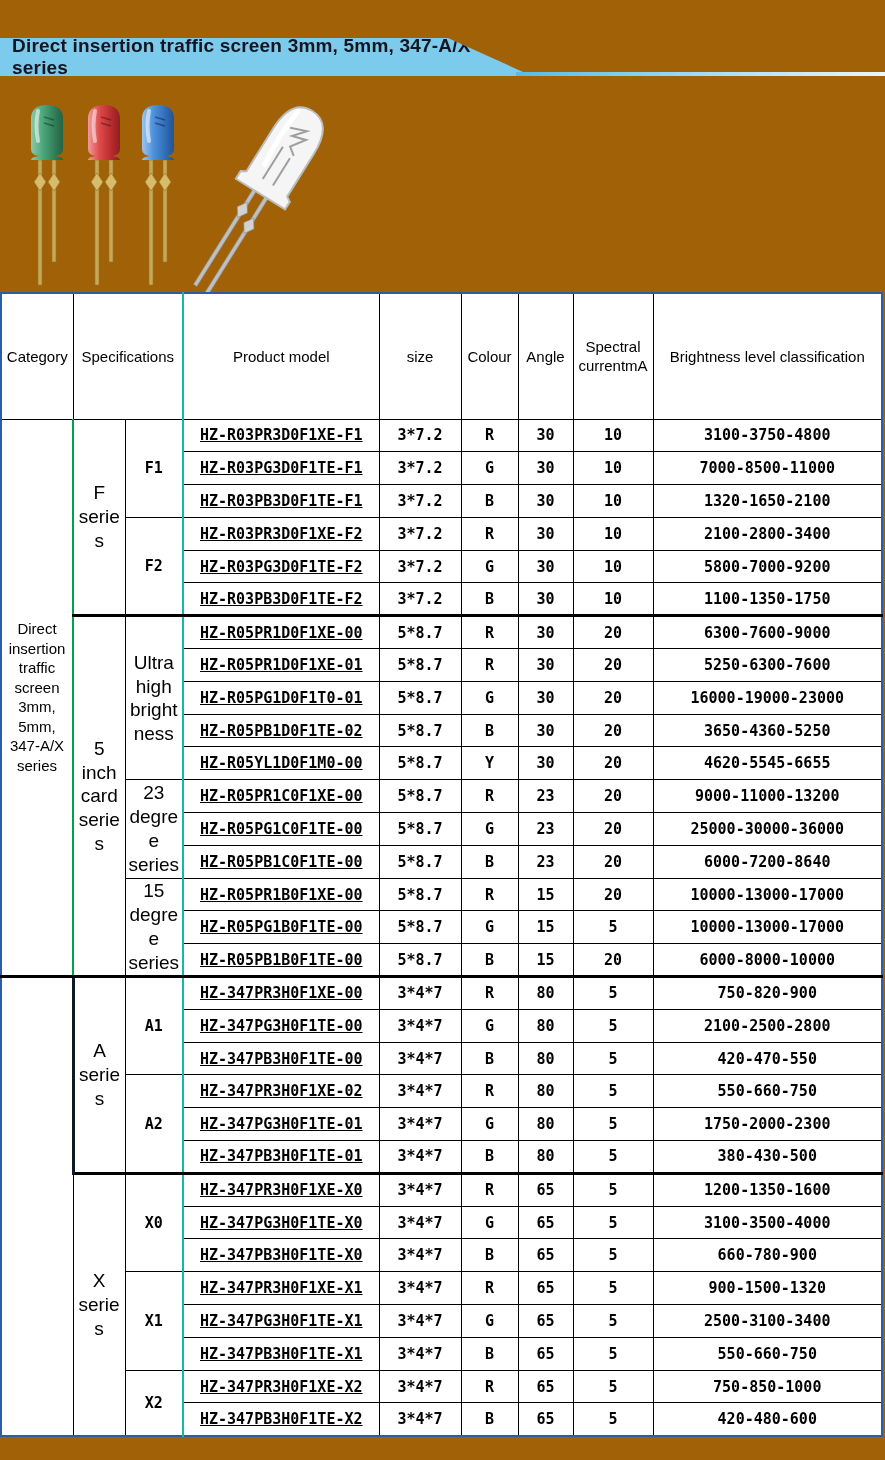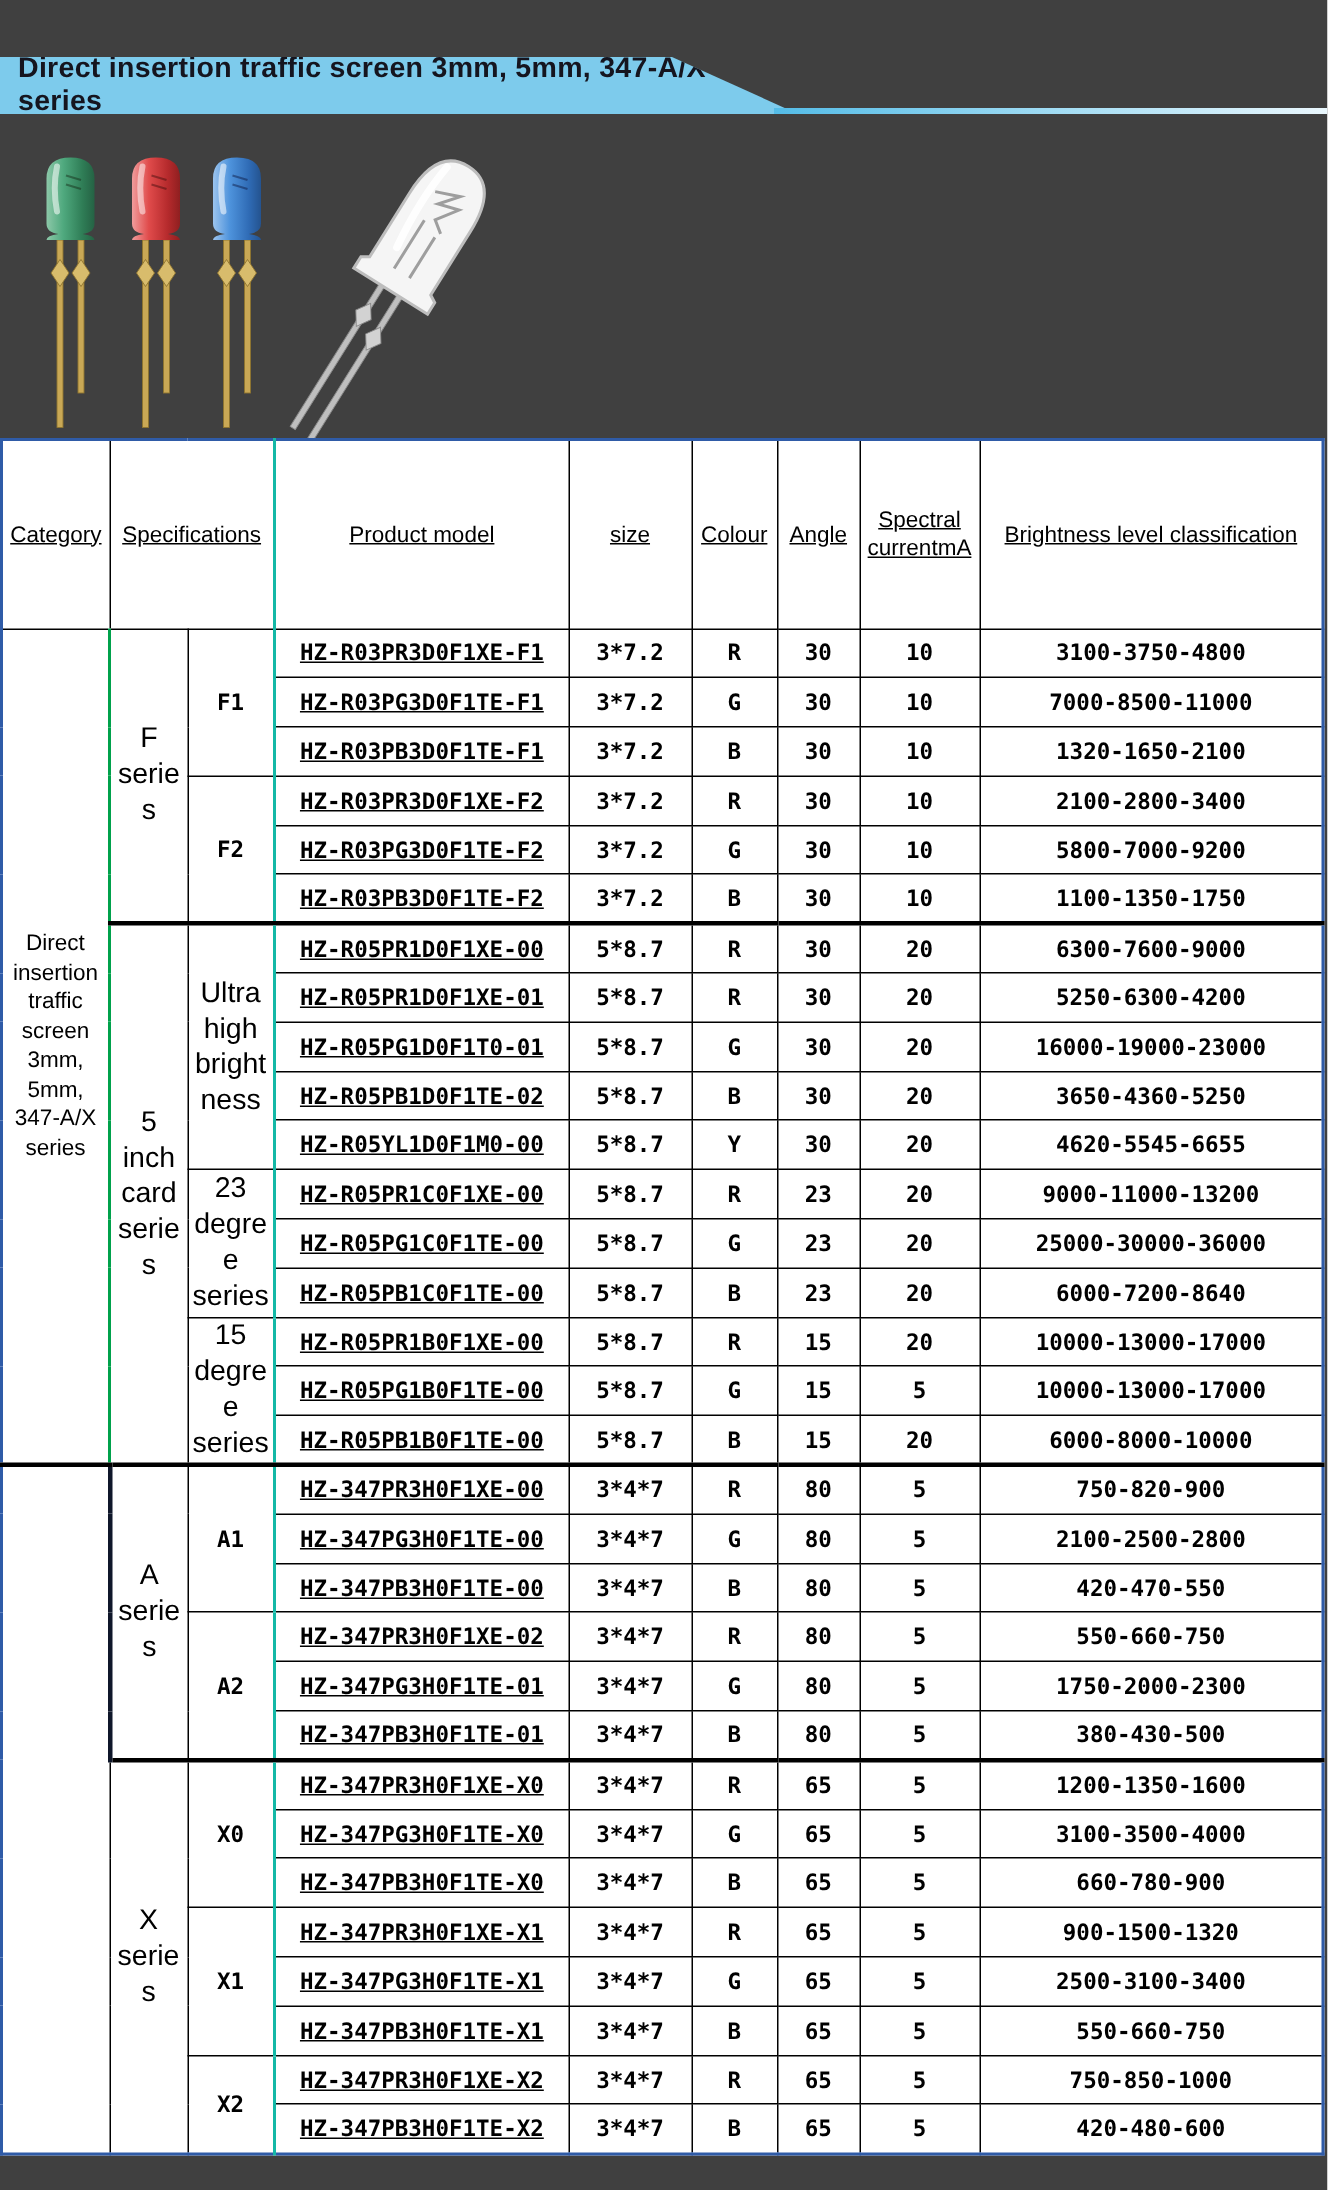--- a/index.html
+++ b/index.html
@@ -1,35 +1,35 @@
 <!DOCTYPE html>
 <html><head>
 <meta charset="utf-8">
 <style>
   html,body{margin:0;padding:0;background:#fff;}
-  .page{position:relative;width:885px;height:1460px;background:#404040;overflow:hidden;
+  .page{position:relative;width:885px;height:1460px;background:#a16207;overflow:hidden;
         font-family:"Liberation Sans",sans-serif;}
 
   
   .banner{position:absolute;top:38px;left:0;width:532px;height:38px;background:#7DCBEC;
           clip-path:polygon(0 0,448px 0,532px 100%,0 100%);
           display:flex;align-items:center;}
   .banner-title{font-size:19px;font-weight:bold;color:#15151f;padding-left:12px;letter-spacing:.2px;}
   .banner-tail{position:absolute;top:72px;left:516px;width:369px;height:4px;
                background:linear-gradient(90deg,#54BCE7 0%,#A8DFF5 55%,#EAF7FD 100%);}
 
   
   .photos{position:absolute;top:95px;left:0;width:430px;height:200px;}
 
   
   table.spec{position:absolute;top:292px;left:0;width:883px;border-collapse:collapse;
              table-layout:fixed;border:2px solid #2F5BA7;background:#fff;}
   .spec th,.spec td{border:1px solid #000;text-align:center;vertical-align:middle;
                     padding:0 2px;overflow:hidden;color:#000;}
-  .spec thead tr{height:126px;text-decoration:underline;}
+  .spec thead tr{height:126px;}
   .spec thead th{font-size:15px;font-weight:400;line-height:1.3;}
   .spec tbody tr{height:32.8px;}
   .mono{font-family:"DejaVu Sans Mono","Liberation Mono",monospace;font-weight:700;font-size:15px;}
   .label{font-size:19px;color:#333;line-height:1.25;word-break:break-word;}
   .cat{font-size:15px;color:#333;line-height:1.3;}
   tr.sect td{border-top:3px solid #000;}
   td.greenr,th.greenr{border-right:2px solid #14b8a6;}
   td.greenl{border-left:2px solid #00A14B;text-decoration:underline;}
   td.catg{border-right:2px solid #00A14B;}
   td.thickleft{border-left:3px solid #0f172a;}
@@ -193,21 +193,21 @@
           <td class="mono">30</td>
           <td class="mono">20</td>
           <td class="mono">6300-7600-9000</td>
         </tr>
         <tr>
           <td class="mono greenl">HZ-R05PR1D0F1XE-01</td>
           <td class="mono">5*8.7</td>
           <td class="mono">R</td>
           <td class="mono">30</td>
           <td class="mono">20</td>
-          <td class="mono">5250-6300-4200</td>
+          <td class="mono">5250-6300-7600</td>
         </tr>
         <tr>
           <td class="mono greenl">HZ-R05PG1D0F1T0-01</td>
           <td class="mono">5*8.7</td>
           <td class="mono">G</td>
           <td class="mono">30</td>
           <td class="mono">20</td>
           <td class="mono">16000-19000-23000</td>
         </tr>
         <tr>

